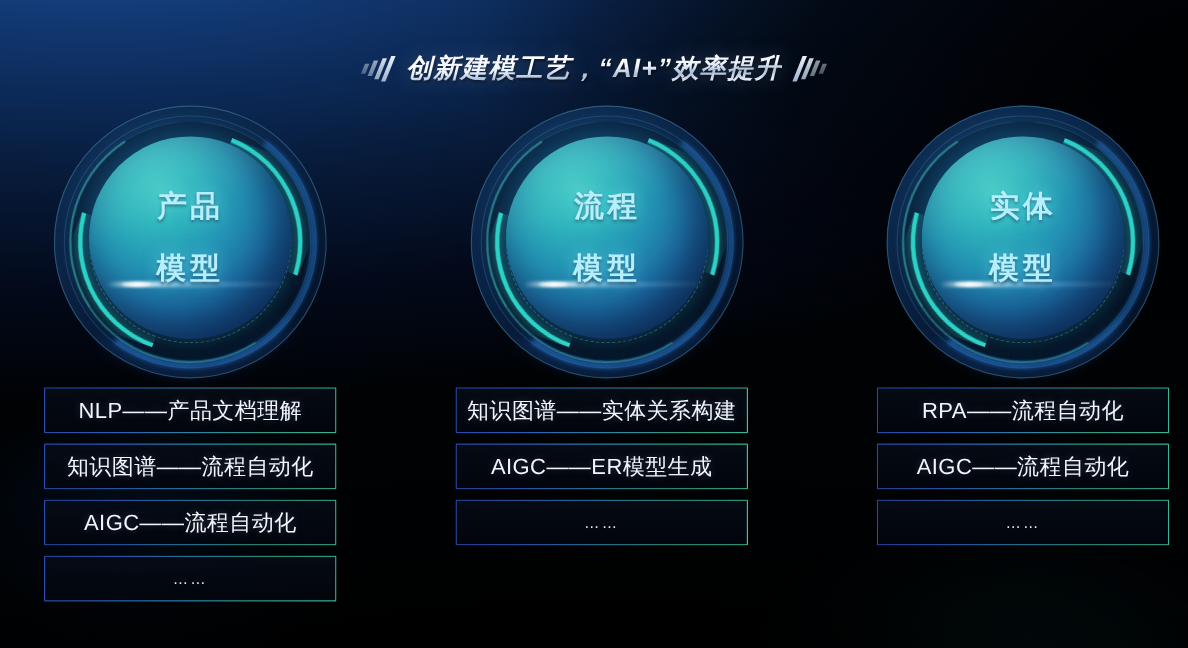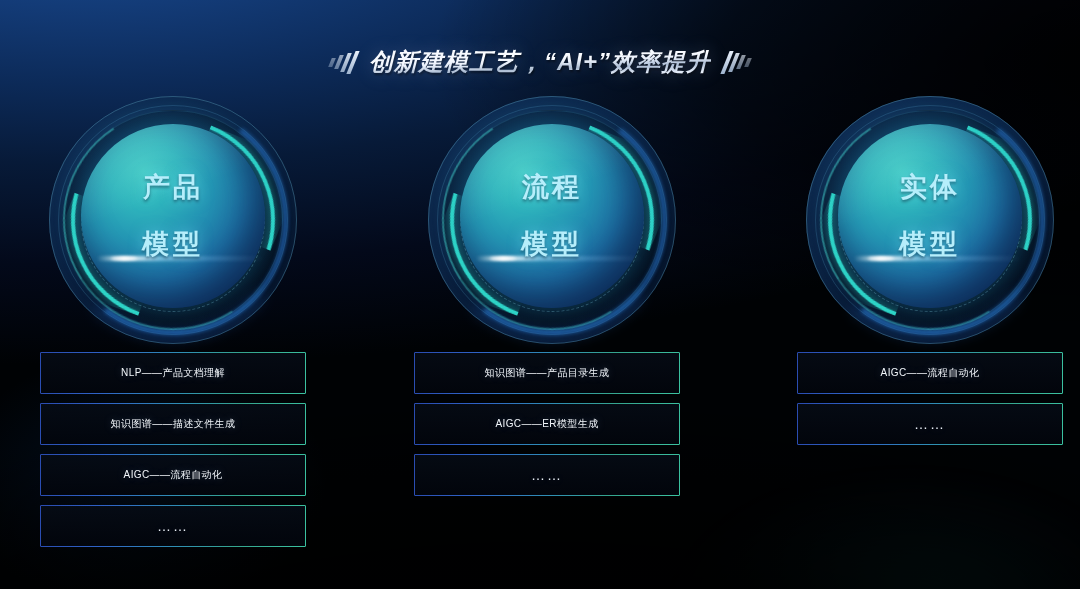--- a/index.html
+++ b/index.html
@@ -167,21 +167,21 @@
   }
   .item-box::before{
     content:""; position:absolute; inset:0; padding:1px; border-radius:1px;
     background:linear-gradient(100deg,#2a4bb0 0%,#2f63c8 24%,#2f8fb4 52%,#35a58e 74%,#3bc2a0 100%);
     -webkit-mask:linear-gradient(#000 0 0) content-box, linear-gradient(#000 0 0);
     -webkit-mask-composite:xor; mask-composite:exclude;
     pointer-events:none;
   }
   .item-label{
     position:relative; z-index:1;
-    font-size:10px; color:#f2f6fa; letter-spacing:.4px;
+    font-size:20px; color:#f2f6fa; letter-spacing:.4px;
     text-shadow:0 0 8px rgba(160,200,255,.25);
     white-space:nowrap;
   }
   .item-label.dots{ font-size:14px; letter-spacing:2px; color:#e8eef5; }
 </style>
 </head>
 <body>
 
 <div class="bg-base"></div>
 <div class="bg-bottomleft"></div>
@@ -274,44 +274,47 @@
 
 </div>
 
 <div class="columns">
 
   <div class="column col1">
     <div class="item-box">
         <span class="item-label">NLP——产品文档理解</span>
       </div>
     <div class="item-box">
-        <span class="item-label">知识图谱——描述文件生成</span>
+        <span class="item-label">知识图谱——流程自动化</span>
       </div>
     <div class="item-box">
         <span class="item-label">AIGC——流程自动化</span>
       </div>
     <div class="item-box">
         <span class="item-label dots">……</span>
       </div>
   </div>
 
   <div class="column col2">
     <div class="item-box">
-        <span class="item-label">知识图谱——产品目录生成</span>
+        <span class="item-label">知识图谱——实体关系构建</span>
       </div>
     <div class="item-box">
         <span class="item-label">AIGC——ER模型生成</span>
       </div>
     <div class="item-box">
         <span class="item-label dots">……</span>
       </div>
   </div>
 
   <div class="column col3">
     <div class="item-box">
+        <span class="item-label">RPA——流程自动化</span>
+      </div>
+    <div class="item-box">
         <span class="item-label">AIGC——流程自动化</span>
       </div>
     <div class="item-box">
         <span class="item-label dots">……</span>
       </div>
   </div>
 
 </div>
 
 </body></html>

